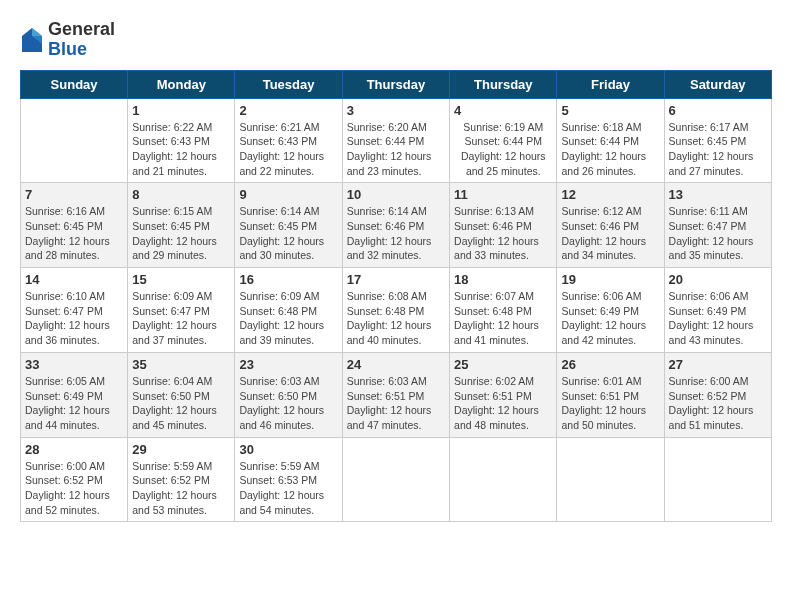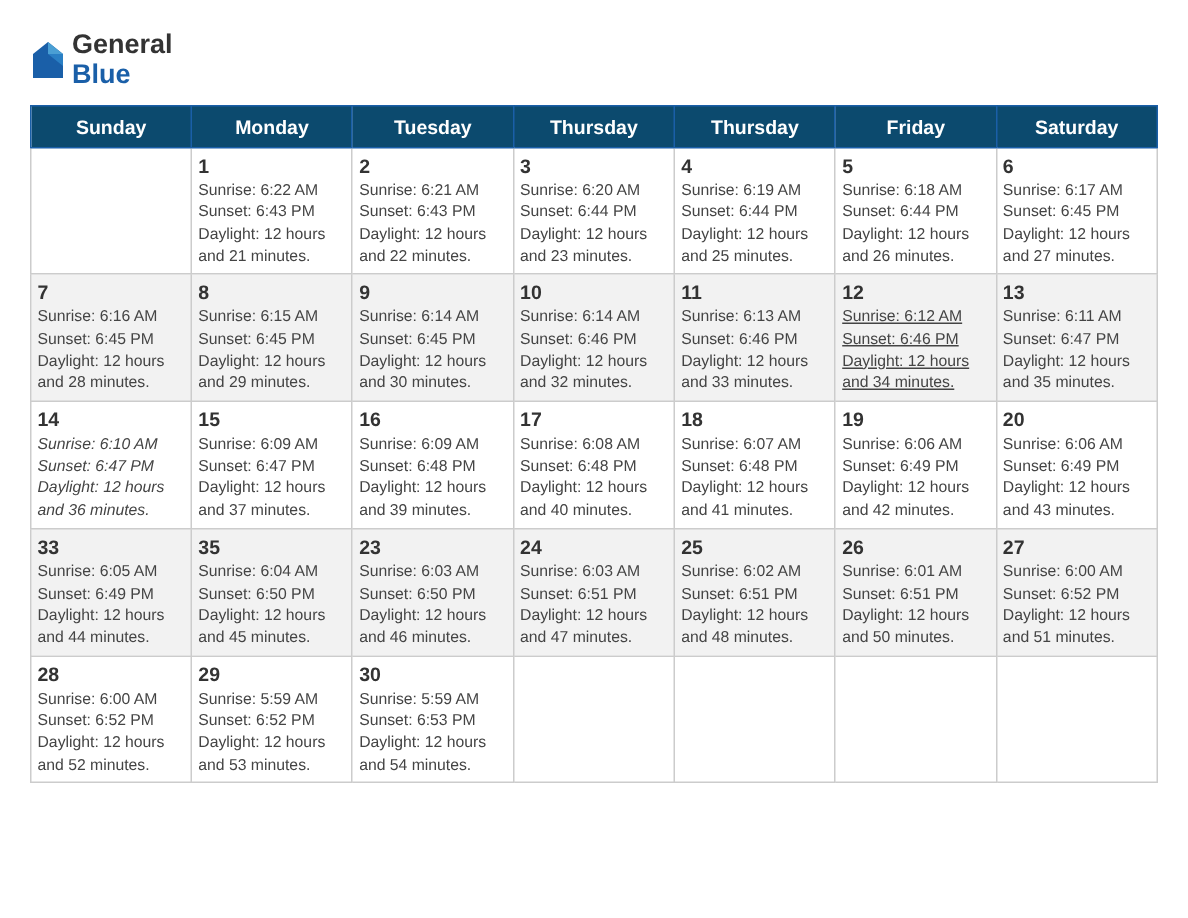--- a/index.html
+++ b/index.html
@@ -145,21 +145,21 @@
         </td>
         <td>
           <div class="day-number">3</div>
           <div class="day-info" style="white-space: pre-line;">Sunrise: 6:20 AM
 Sunset: 6:44 PM
 Daylight: 12 hours
 and 23 minutes.</div>
         </td>
         <td>
           <div class="day-number">4</div>
-          <div class="day-info" style="white-space: pre-line;">Sunrise: 6:19 AM
+          <div class="day-info" style="white-space: pre-line; text-align: center;">Sunrise: 6:19 AM
 Sunset: 6:44 PM
 Daylight: 12 hours
 and 25 minutes.</div>
         </td>
         <td>
           <div class="day-number">5</div>
           <div class="day-info" style="white-space: pre-line;">Sunrise: 6:18 AM
 Sunset: 6:44 PM
 Daylight: 12 hours
 and 26 minutes.</div>
@@ -203,37 +203,37 @@
         </td>
         <td>
           <div class="day-number">11</div>
           <div class="day-info" style="white-space: pre-line;">Sunrise: 6:13 AM
 Sunset: 6:46 PM
 Daylight: 12 hours
 and 33 minutes.</div>
         </td>
         <td>
           <div class="day-number">12</div>
-          <div class="day-info" style="white-space: pre-line; text-decoration: underline;">Sunrise: 6:12 AM
+          <div class="day-info" style="white-space: pre-line;">Sunrise: 6:12 AM
 Sunset: 6:46 PM
 Daylight: 12 hours
 and 34 minutes.</div>
         </td>
         <td>
           <div class="day-number">13</div>
           <div class="day-info" style="white-space: pre-line;">Sunrise: 6:11 AM
 Sunset: 6:47 PM
 Daylight: 12 hours
 and 35 minutes.</div>
         </td>
       </tr>
       <tr class="row-white">
         <td>
           <div class="day-number">14</div>
-          <div class="day-info" style="white-space: pre-line; font-style: italic;">Sunrise: 6:10 AM
+          <div class="day-info" style="white-space: pre-line;">Sunrise: 6:10 AM
 Sunset: 6:47 PM
 Daylight: 12 hours
 and 36 minutes.</div>
         </td>
         <td>
           <div class="day-number">15</div>
           <div class="day-info" style="white-space: pre-line;">Sunrise: 6:09 AM
 Sunset: 6:47 PM
 Daylight: 12 hours
 and 37 minutes.</div>

